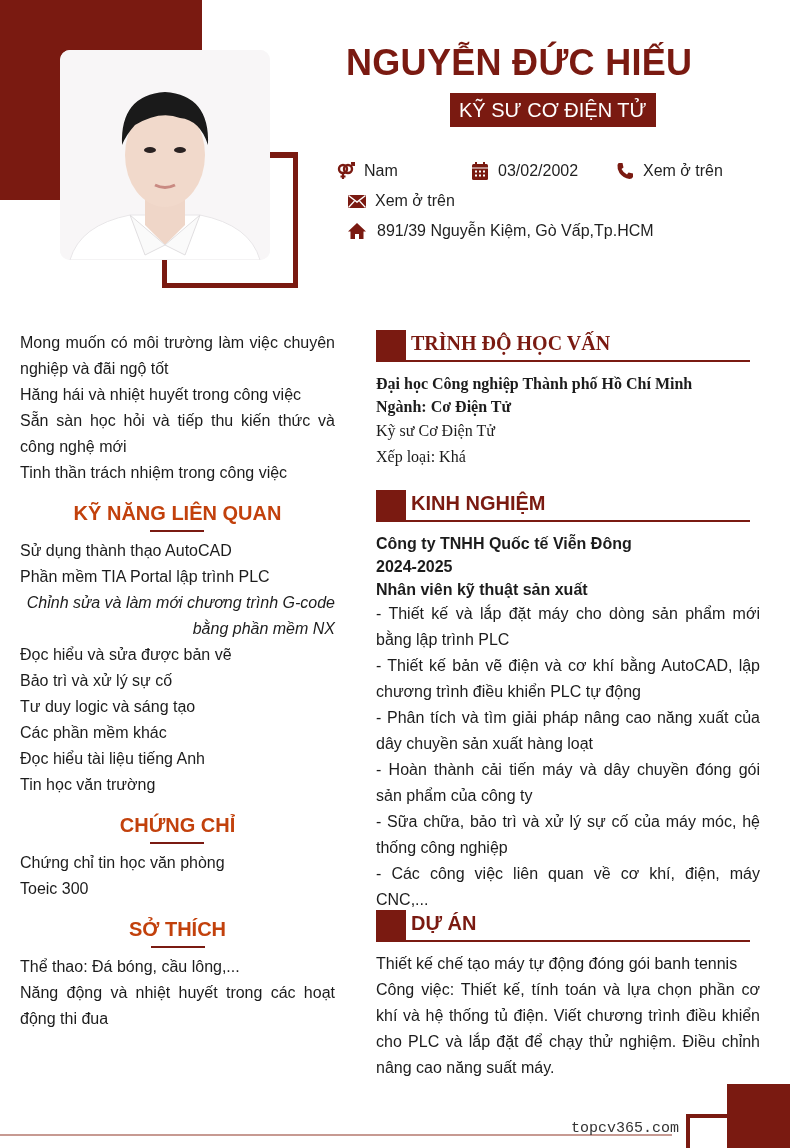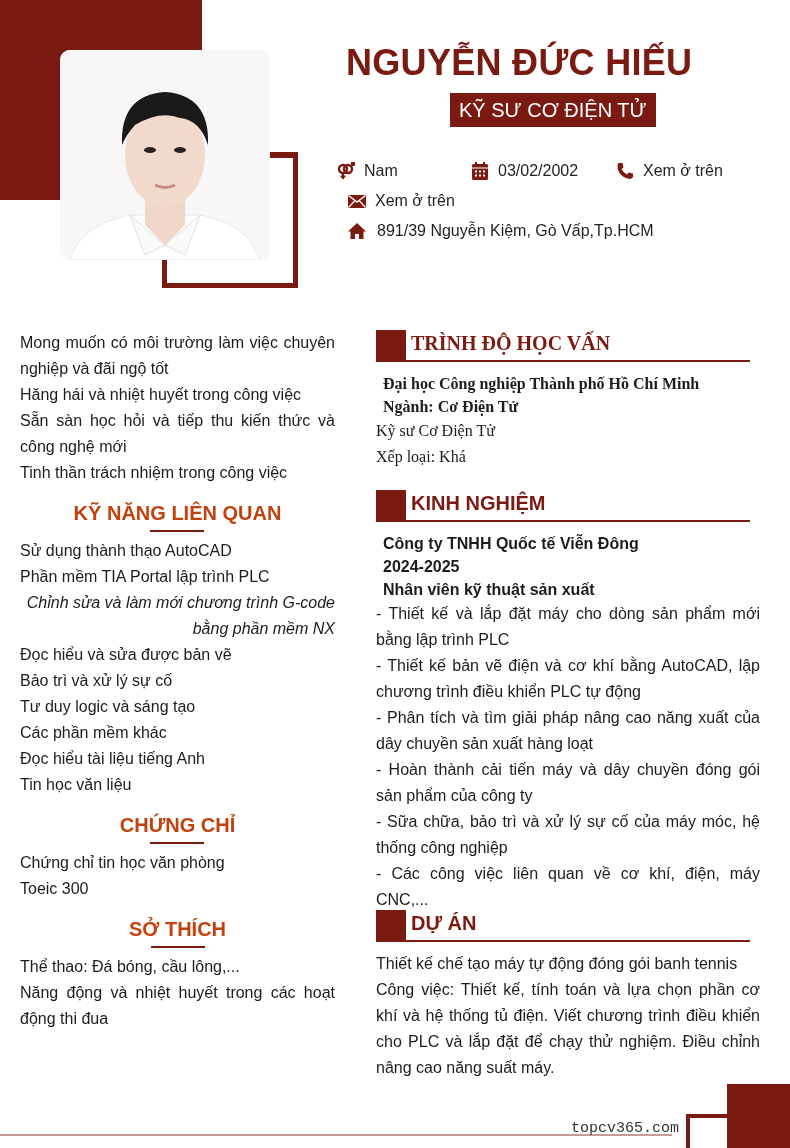--- a/index.html
+++ b/index.html
@@ -19,21 +19,21 @@
     .left-col { position: absolute; left: 20px; top: 330px; width: 315px; }
     .para { font-size: 16px; line-height: 26px; text-align: justify; color: #1c1c1c; }
     .left-heading { text-align: center; margin-top: 14px; margin-bottom: 10px; }
     .left-heading span { display: inline-block; font-size: 20px; font-weight: bold; color: #c2410c; position: relative; padding-bottom: 3px; }
     .left-heading span::after { content: ""; position: absolute; left: 50%; bottom: -4px; width: 54px; margin-left: -27px; height: 2px; background: #7a1a11; }
 
     .right-col { position: absolute; left: 376px; width: 384px; }
     .sec-head { position: relative; height: 32px; border-bottom: 2px solid #7a1a11; margin-right: 10px; }
     .sec-head .sq { position: absolute; left: 0; top: 0; width: 30px; height: 32px; background: #7a1a11; }
     .sec-head .lbl { position: absolute; left: 35px; top: 2px; font-size: 20px; font-weight: bold; color: #7a1a11; }
-    .bold-line { font-size: 16px; font-weight: bold; line-height: 23px; margin-left: 7px; }
+    .bold-line { font-size: 16px; font-weight: bold; line-height: 23px; }
     .txt { font-size: 16px; line-height: 26px; text-align: justify; }
 
     .footer-line { position: absolute; left: 0; top: 1134px; width: 672px; height: 2px; background: #c79a92; }
     .footer-text { position: absolute; left: 571px; top: 1120px; font-family: "Liberation Mono", monospace; font-size: 15px; color: #333; }
     .deco-block-br { position: absolute; left: 727px; top: 1084px; width: 63px; height: 64px; background: #7a1a11; }
     .deco-frame-br { position: absolute; left: 686px; top: 1114px; width: 50px; height: 40px; border: 4px solid #7a1a11; border-right: none; border-bottom: none; }
   </style>
 </head>
 <body>
 
@@ -121,21 +121,21 @@
     <div class="para">Phần mềm TIA Portal lập trình PLC</div>
     <div class="para" style="text-align:right;font-style:italic;">Chỉnh sửa và làm mới chương trình G-code bằng phần mềm NX</div>
     <div class="para">Đọc hiểu và sửa được bản vẽ</div>
     <div class="para">Bảo trì và xử lý sự cố</div>
   </div>
 
   <div>
     <div class="para">Tư duy logic và sáng tạo</div>
     <div class="para">Các phần mềm khác</div>
     <div class="para">Đọc hiểu tài liệu tiếng Anh</div>
-    <div class="para">Tin học văn liệu</div>
+    <div class="para">Tin học văn trường</div>
   </div>
 
   <div class="left-heading" style="margin-top:16px;">
     <span>CHỨNG CHỈ</span>
   </div>
   <div>
     <div class="para">Chứng chỉ tin học văn phòng</div>
     <div class="para">Toeic 300</div>
   </div>
 

